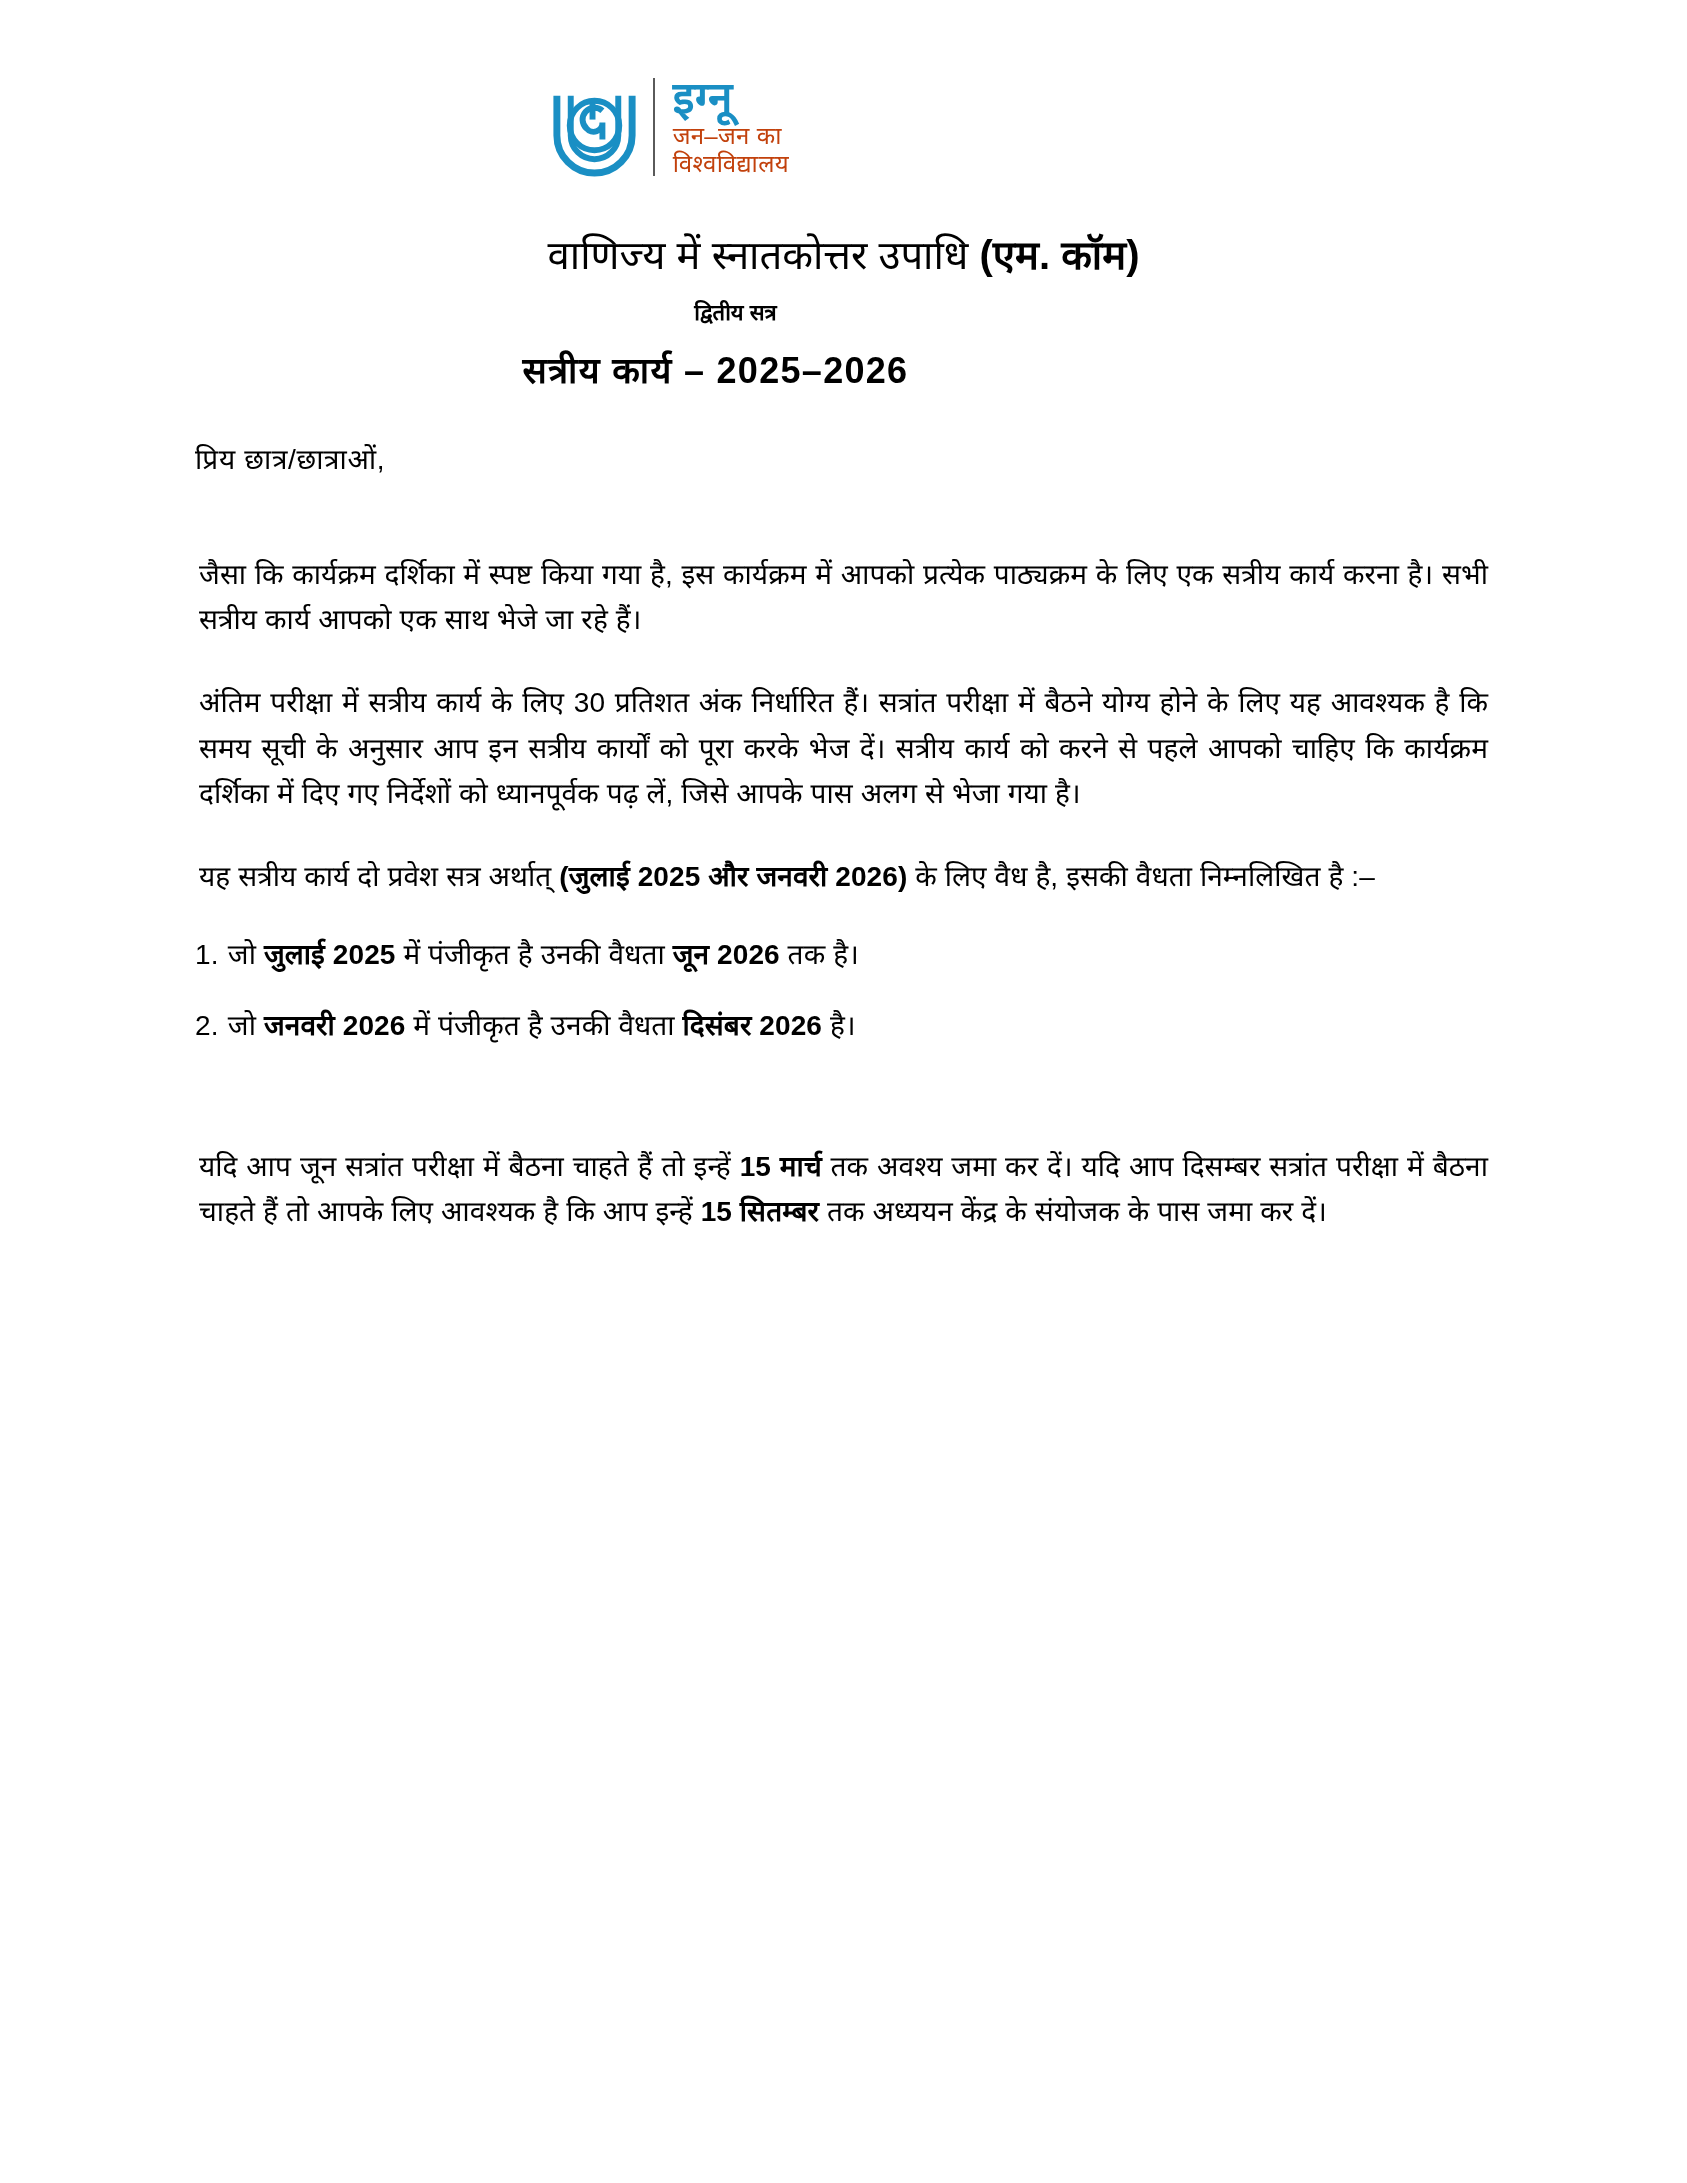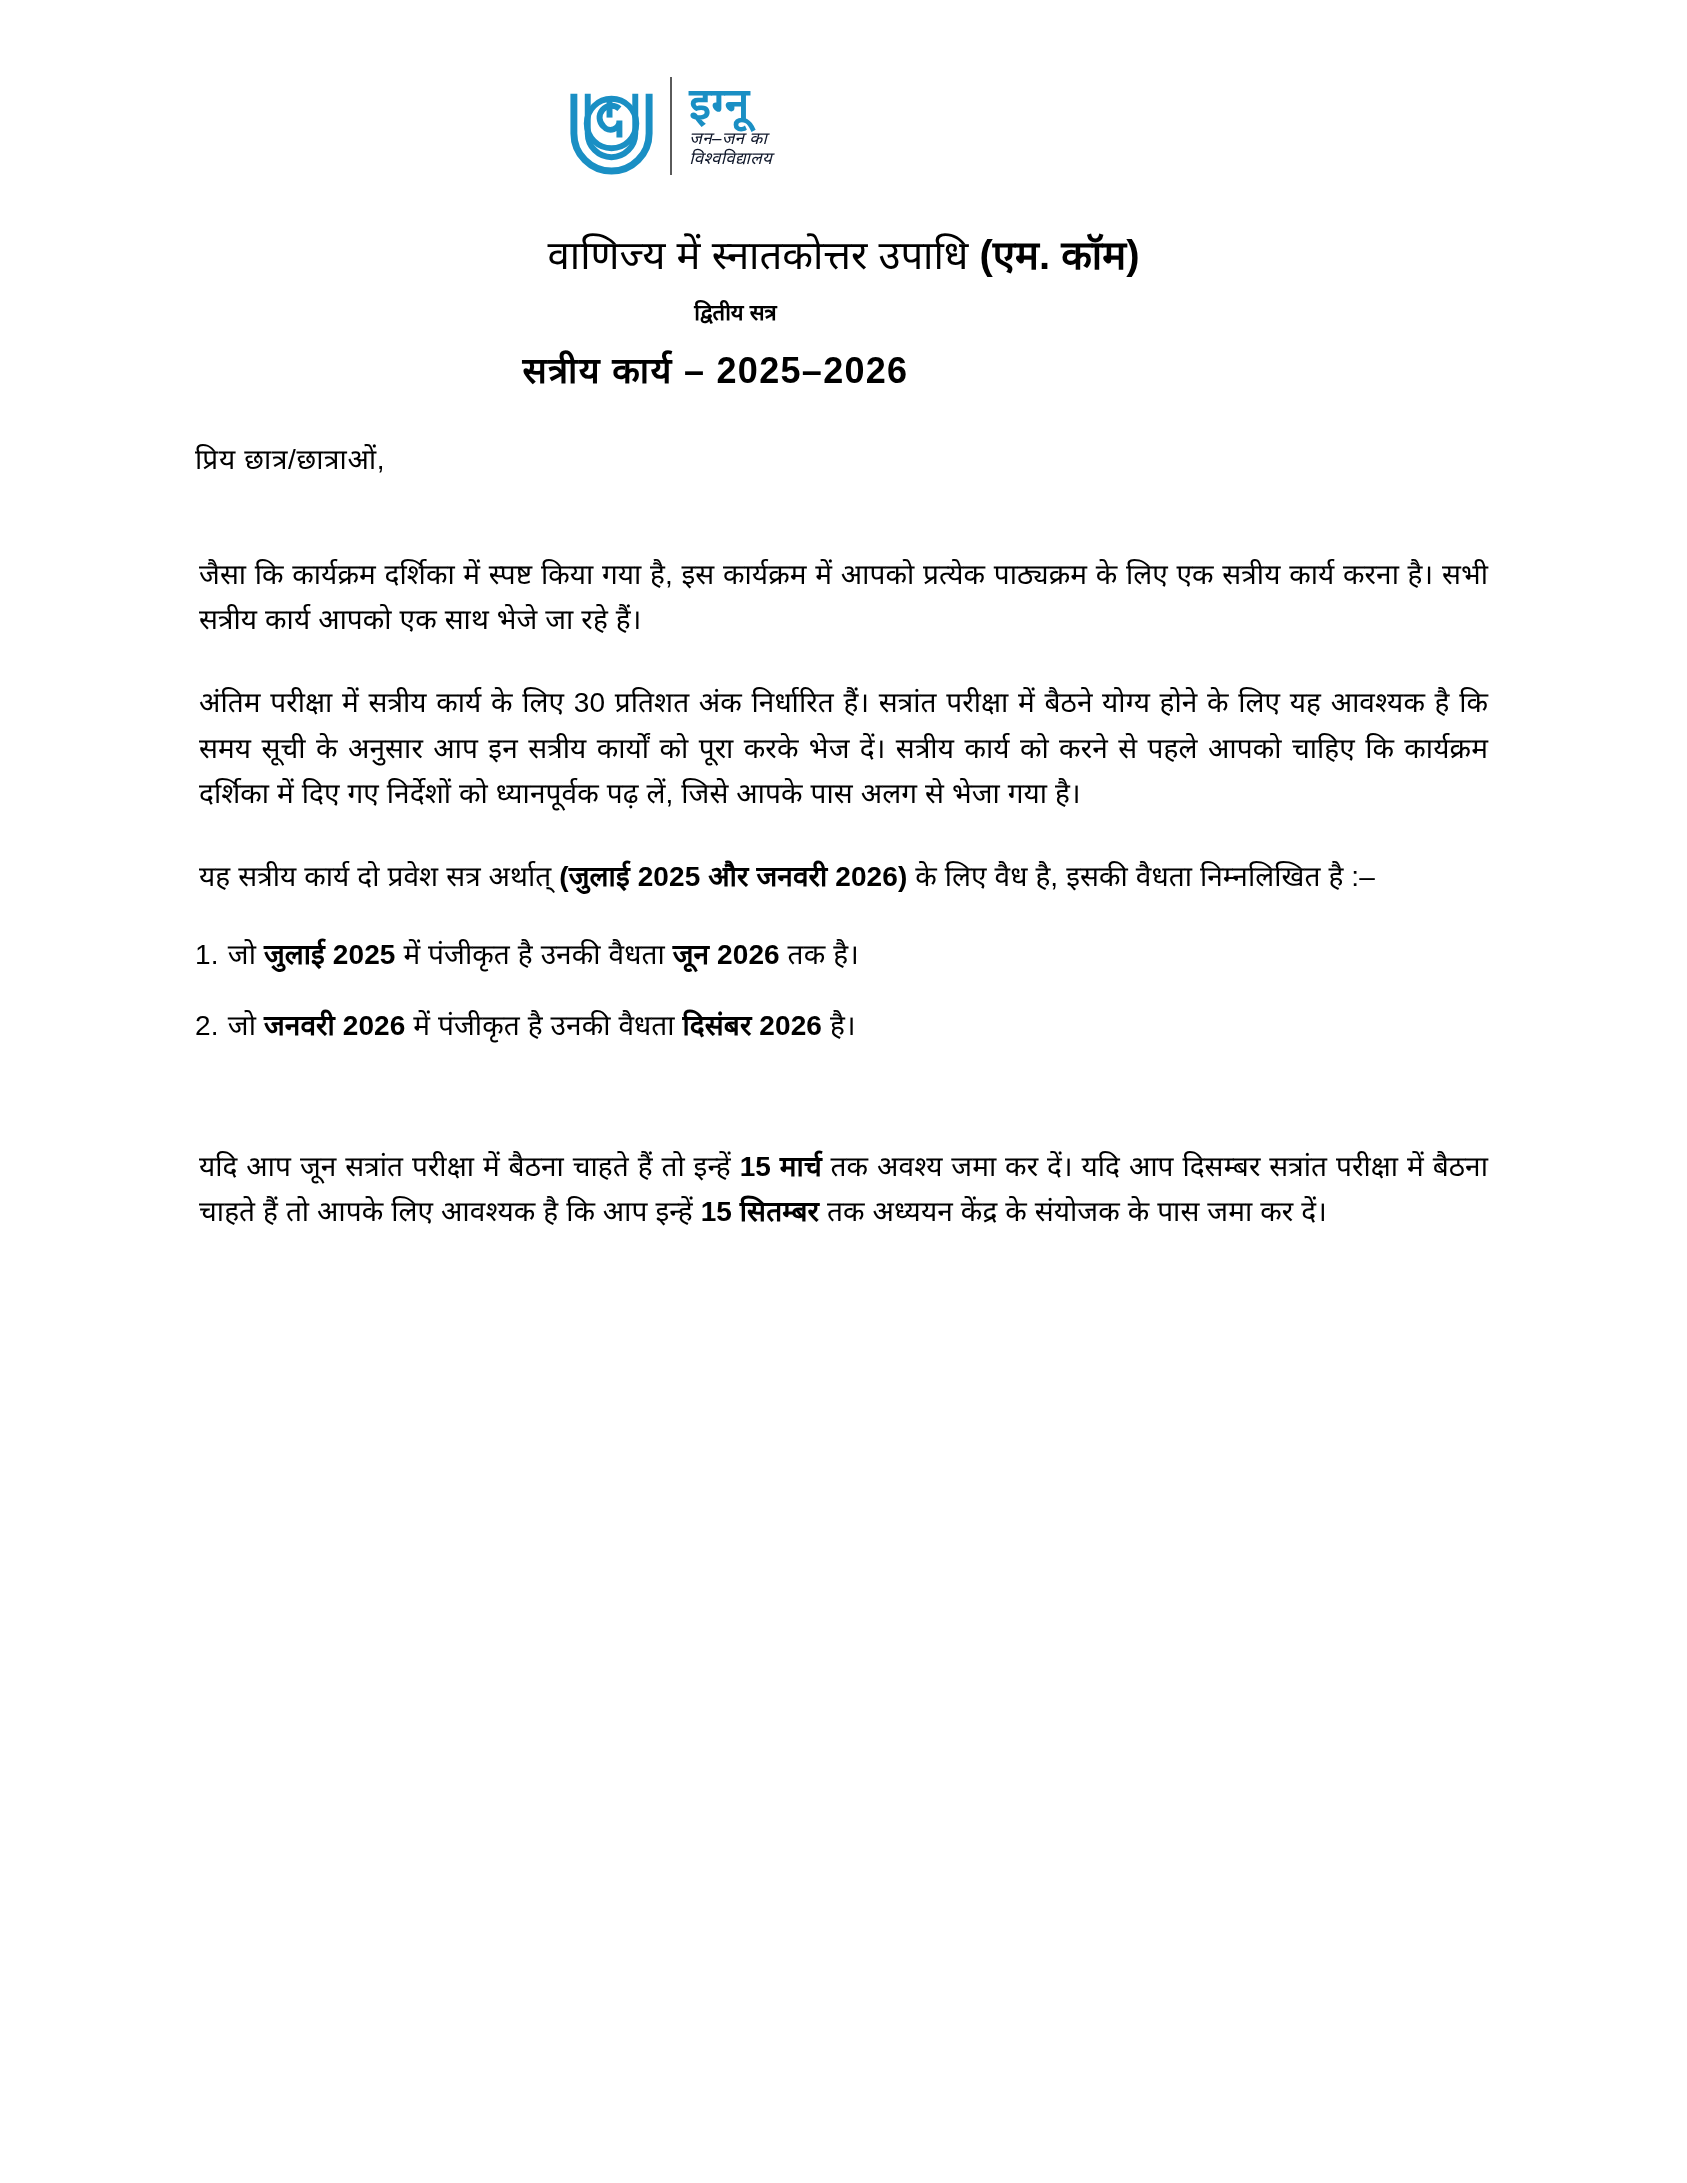--- a/index.html
+++ b/index.html
@@ -59,26 +59,25 @@
   .logo-ignou {
     font-size: 44px;
     font-weight: 700;
     color: #1a8fc4;
     letter-spacing: 0.7px;
     line-height: 1.02;
     margin-bottom: 1.3px;
   }
   .logo-tag1,
   .logo-tag2 {
-    font-size: 17px;
-    font-weight: 400;
-    color: #0f172a;
+    font-size: 24px;
+    font-weight: 400;
+    color: #c2410c;
     line-height: 1.18;
     letter-spacing: 0.3px;
-    font-style: italic;
   }
 
   
   .title-1 {
     position: absolute;
     top: 233px;
     left: 0;
     width: 1687px;
     text-align: center;
     font-size: 40px;

